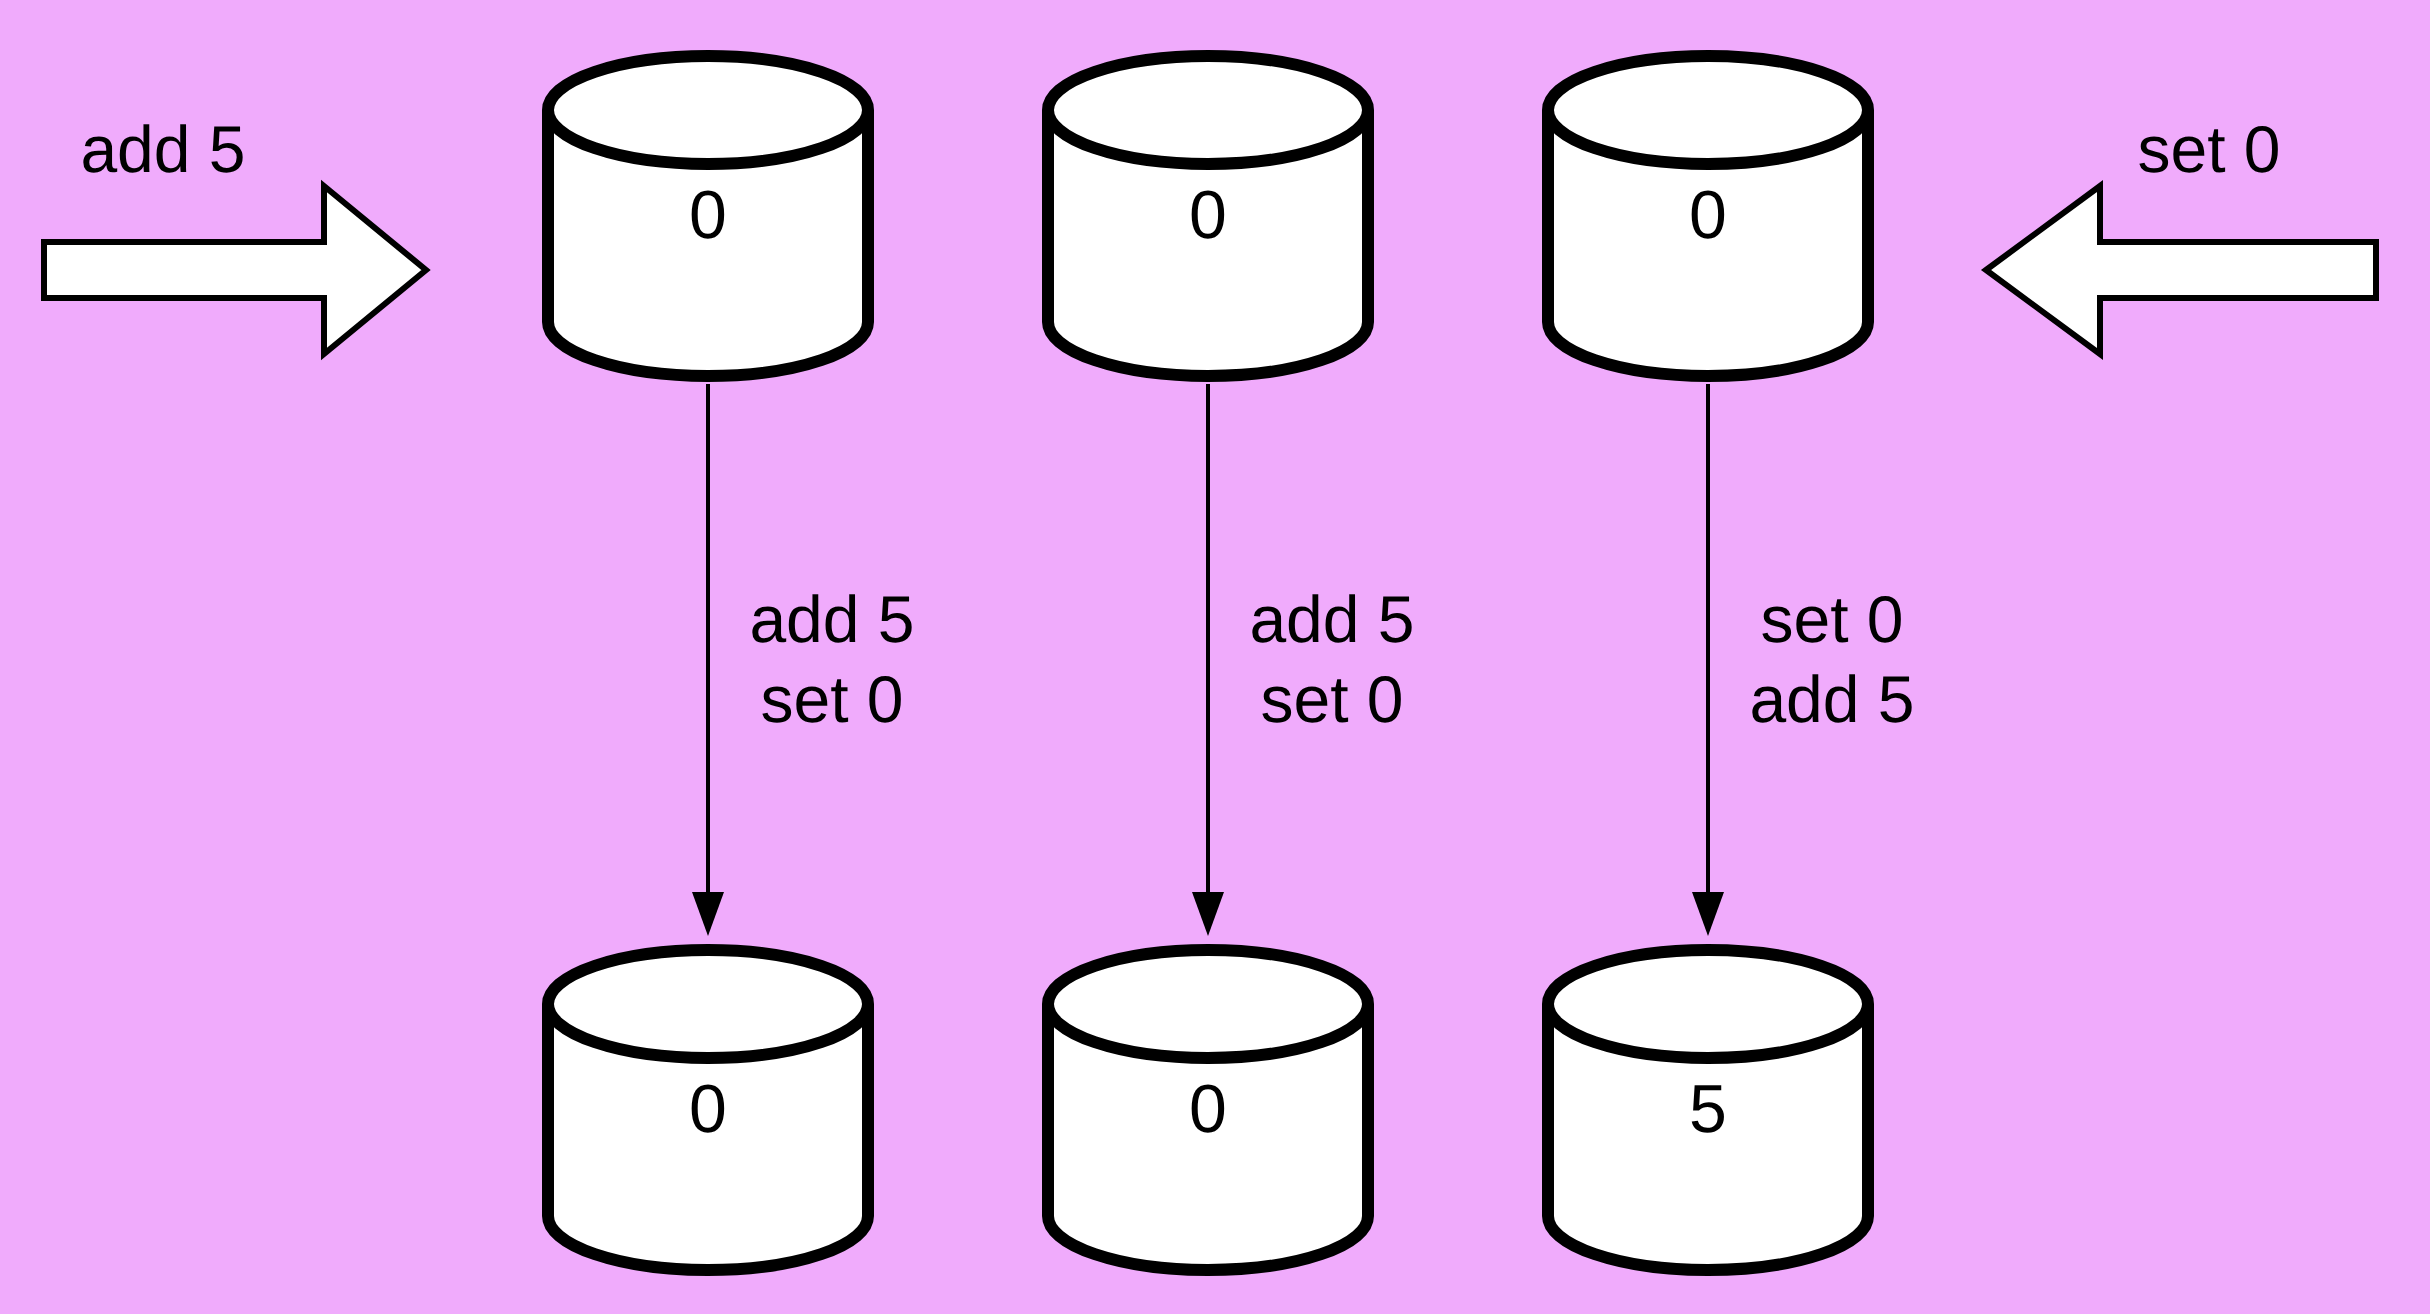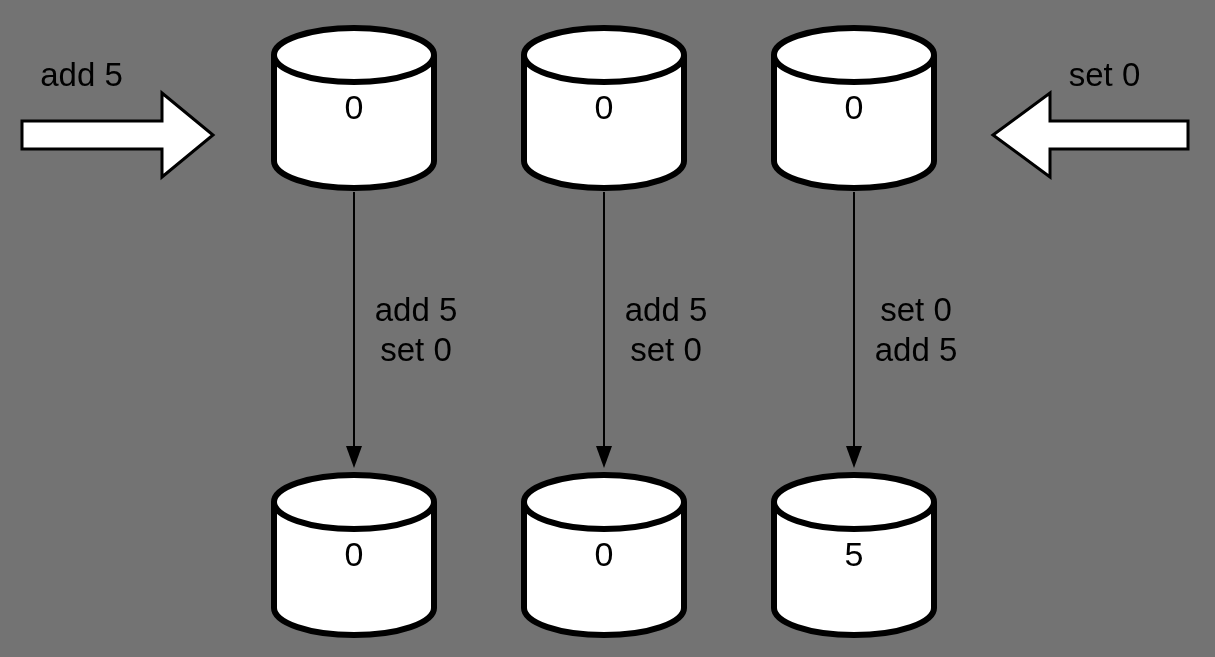--- a/index.html
+++ b/index.html
@@ -1,20 +1,20 @@
 <!DOCTYPE html>
 <html><head>
 <meta charset="utf-8">
 <style>
   html, body { margin: 0; padding: 0; background: #ffffff; }
   .canvas {
     position: relative;
     width: 1215px;
     height: 657px;
-    background: #737373;
+    background: #f0abfc;
     font-family: "Liberation Sans", sans-serif;
     color: #000000;
     overflow: hidden;
   }
   .abs { position: absolute; }
   .label {
     font-size: 33px;
     line-height: 40px;
     color: #000000;
     text-align: center;

